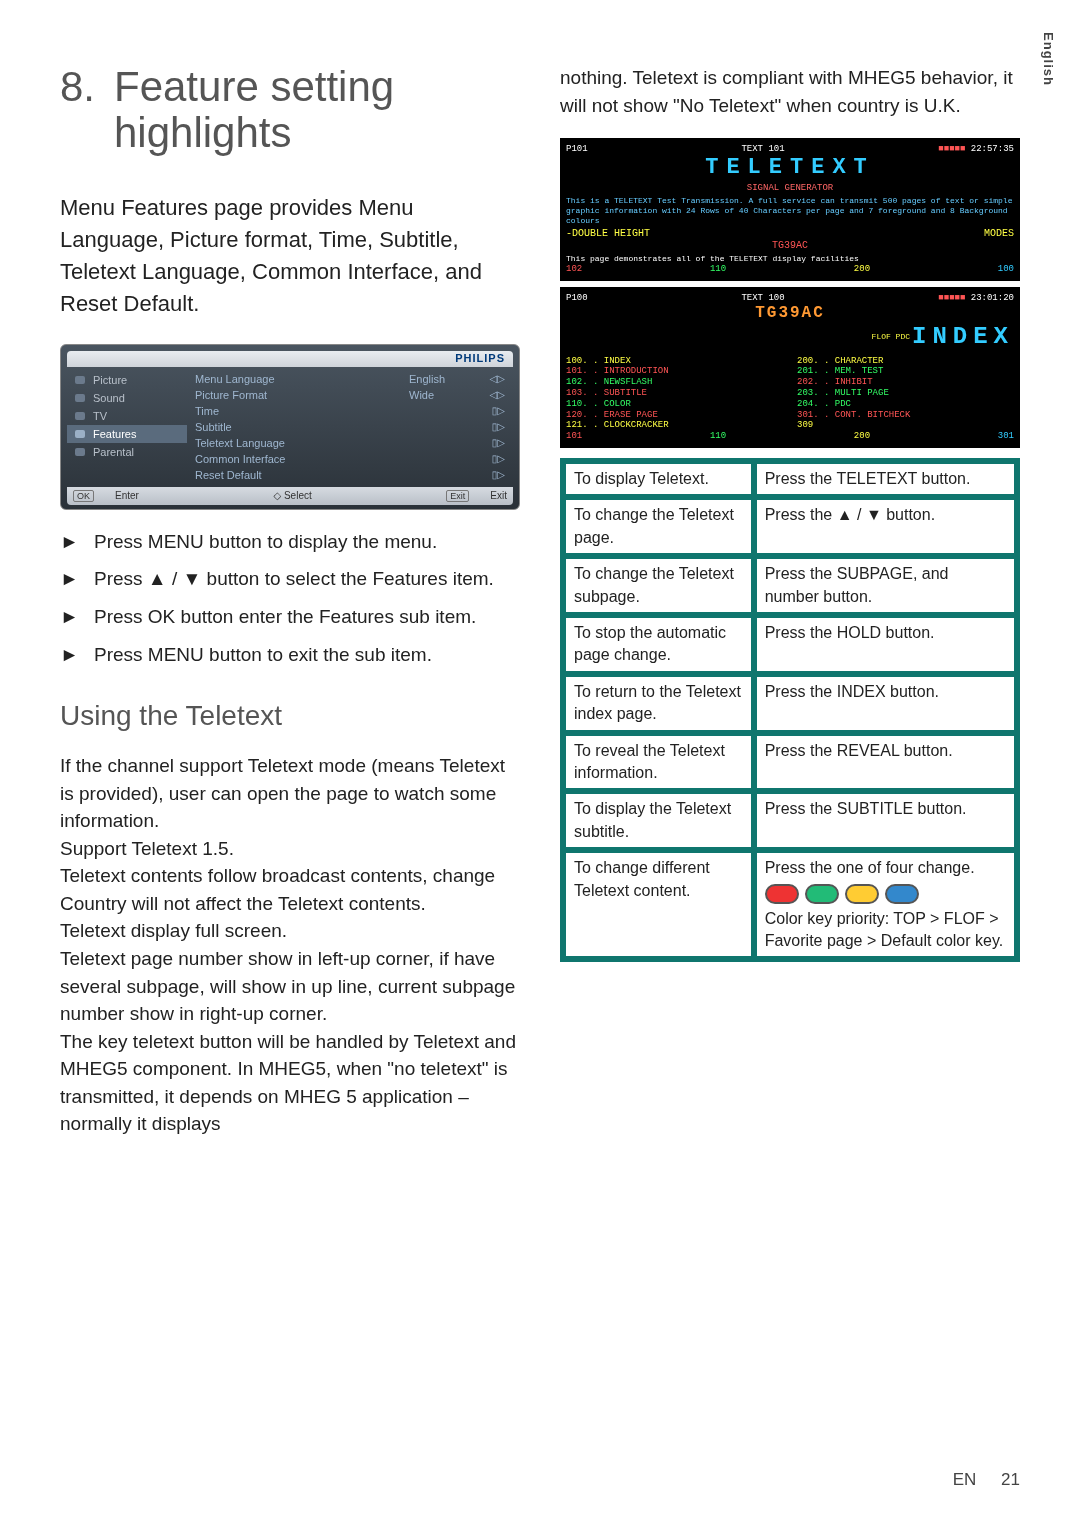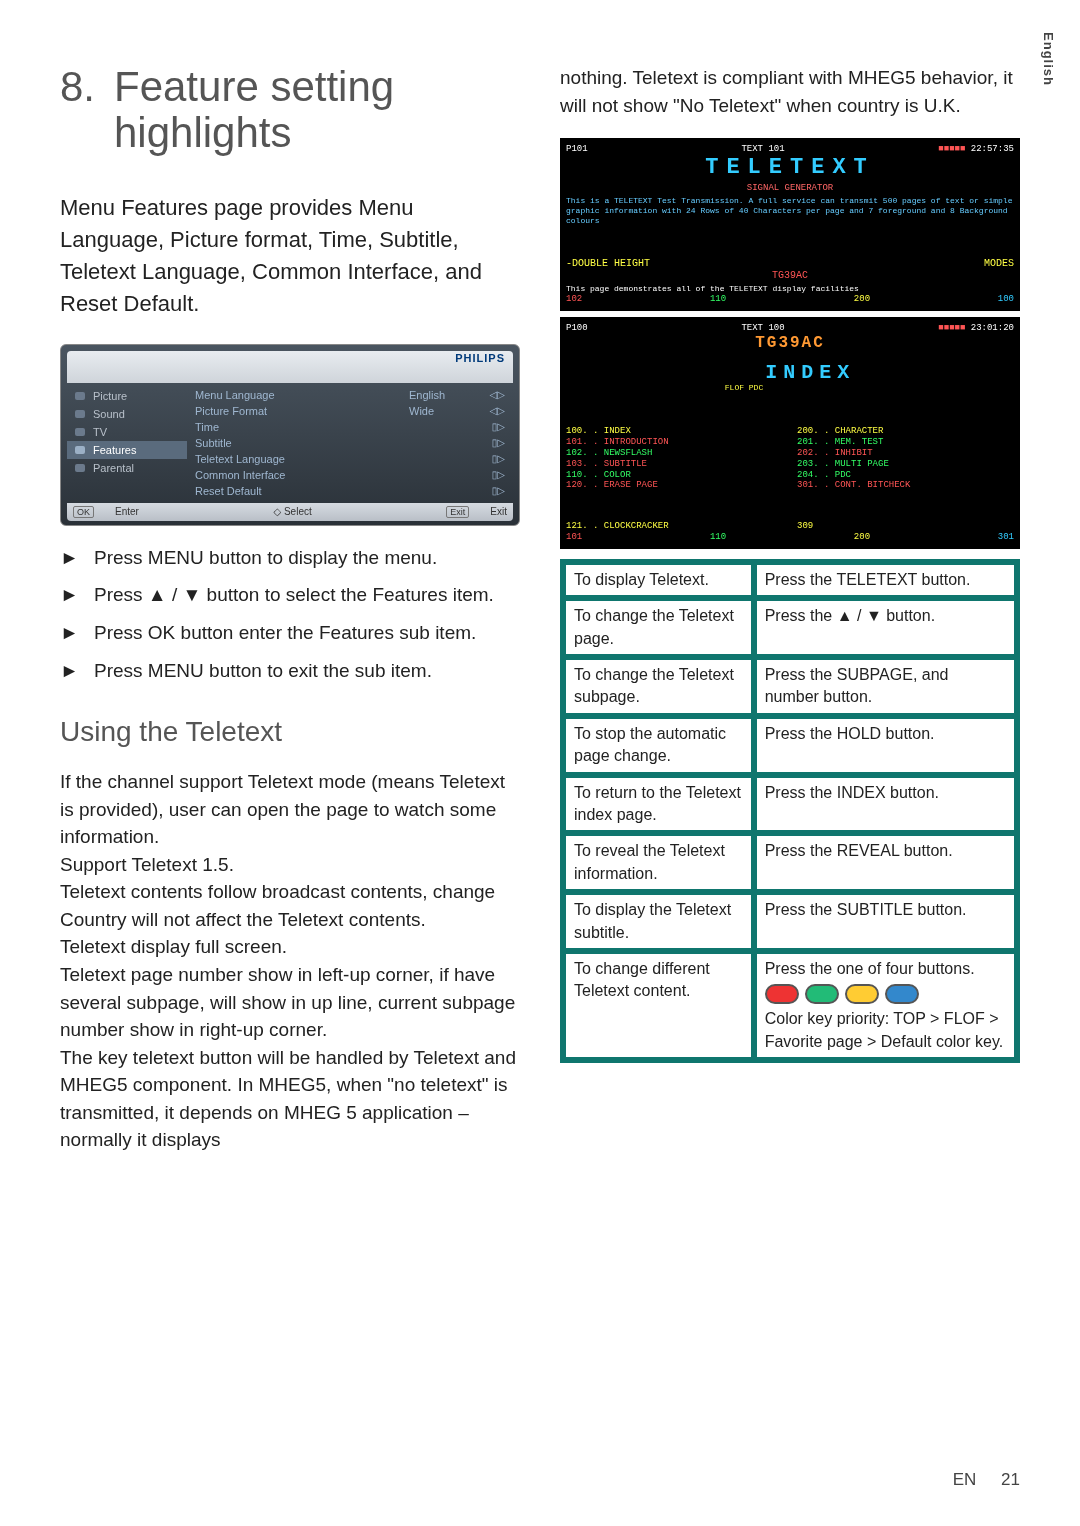--- a/index.html
+++ b/index.html
@@ -39,21 +39,21 @@
     border: 1px solid #888;
     border-radius: 6px;
     background: linear-gradient(#4a5560, #2a3138);
     padding: 6px 6px 4px 6px;
     margin-bottom: 18px;
     font-size: 11px;
     color: #d7dfe8;
   }
   .menu-top {
     background: linear-gradient(#e8ecf0, #cfd4da);
-    height: 32px;
+    height: 16px;
     border-radius: 4px 4px 0 0;
     text-align: right;
     color: #003a7a;
     font-weight: bold;
     font-size: 11px;
     padding: 1px 8px;
     letter-spacing: 1px;
   }
   .menu-body { display: flex; }
   .menu-left { width: 120px; padding: 4px 0; }
@@ -127,28 +127,28 @@
     color: #eee;
     font-family: "Courier New", monospace;
     font-size: 10px;
     line-height: 1.2;
     padding: 6px 6px;
     margin-bottom: 6px;
   }
   .ttx-title { color: #3cf; font-size: 22px; letter-spacing: 8px; text-align: center; font-weight: bold; }
   .ttx-sub { text-align: center; color: #f66; font-size: 9px; margin-top: 2px; }
   .ttx-small { color: #6cf; font-size: 8px; line-height: 1.25; margin-top: 2px; }
-  .ttx-yellow { color: #ff4; margin-top: 30px; }
+  .ttx-yellow { color: #ff4; }
   .ttx-green { color: #3f6; }
   .ttx-red { color: #f55; }
   .ttx-white { color: #fff; text-align: center; }
   .ttx-foot { display: flex; justify-content: space-between; margin-top: 0; font-size: 9px; }
   .ttx-foot span:nth-child(1){color:#f55;} .ttx-foot span:nth-child(2){color:#3f6;} .ttx-foot span:nth-child(3){color:#ff4;} .ttx-foot span:nth-child(4){color:#3cf;}
   .ttx-head { display: flex; justify-content: space-between; font-size: 9px; color: #fff; }
-  .ttx-index-title { color: #3cf; font-size: 20px; letter-spacing: 6px; text-align: center; font-weight: bold; }
+  .ttx-index-title { color: #3cf; font-size: 24px; letter-spacing: 6px; text-align: center; font-weight: bold; }
   .ttx-index-cols { display: flex; gap: 14px; font-size: 9px; margin-top: 4px; }
   .ttx-index-cols > div { flex: 1; }
 
   
   table.ttx-table {
     border-collapse: collapse;
     width: 100%;
     font-size: 16px;
     margin-top: 10px;
   }
@@ -291,21 +291,21 @@
         </div>
     </div>
 
     <div class="ttx-block">
       <div class="ttx-head">
           <span>P100</span>
           <span>TEXT 100</span>
           <span class="ttx-red">■■■■■ <span class="ttx-white">23:01:20</span></span>
         </div>
       <div style="text-align:center;color:#f93;font-size:16px;font-weight:bold;letter-spacing:2px;">TG39AC</div>
-      <div style="display:flex;align-items:center;gap:2px;justify-content:center;">
+      <div style="display:flex;align-items:center;gap:2px;justify-content:flex-end;">
           <span class="ttx-yellow" style="font-size:8px;">FLOF PDC</span>
           <span class="ttx-index-title">INDEX</span>
         </div>
       <div class="ttx-index-cols">
         <div>
           <div class="ttx-yellow">100. . INDEX</div>
           <div class="ttx-red">101. . INTRODUCTION</div>
           <div class="ttx-green">102. . NEWSFLASH</div>
           <div class="ttx-red">103. . SUBTITLE</div>
           <div class="ttx-green">110. . COLOR</div>
@@ -356,21 +356,21 @@
             <td>To reveal the Teletext information.</td>
             <td>Press the REVEAL button.</td>
           </tr>
       <tr>
             <td>To display the Teletext subtitle.</td>
             <td>Press the SUBTITLE button.</td>
           </tr>
       <tr>
         <td>To change different Teletext content.</td>
         <td>
-          <div>Press the one of four buttons.</div>
+          <div>Press the one of four change.</div>
           <div class="color-keys">
             <div class="ckey red"></div>
             <div class="ckey green"></div>
             <div class="ckey yellow"></div>
             <div class="ckey blue"></div>
           </div>
           <div>Color key priority: TOP &gt; FLOF &gt; Favorite page &gt; Default color key.</div>
         </td>
       </tr>
     </tbody>

